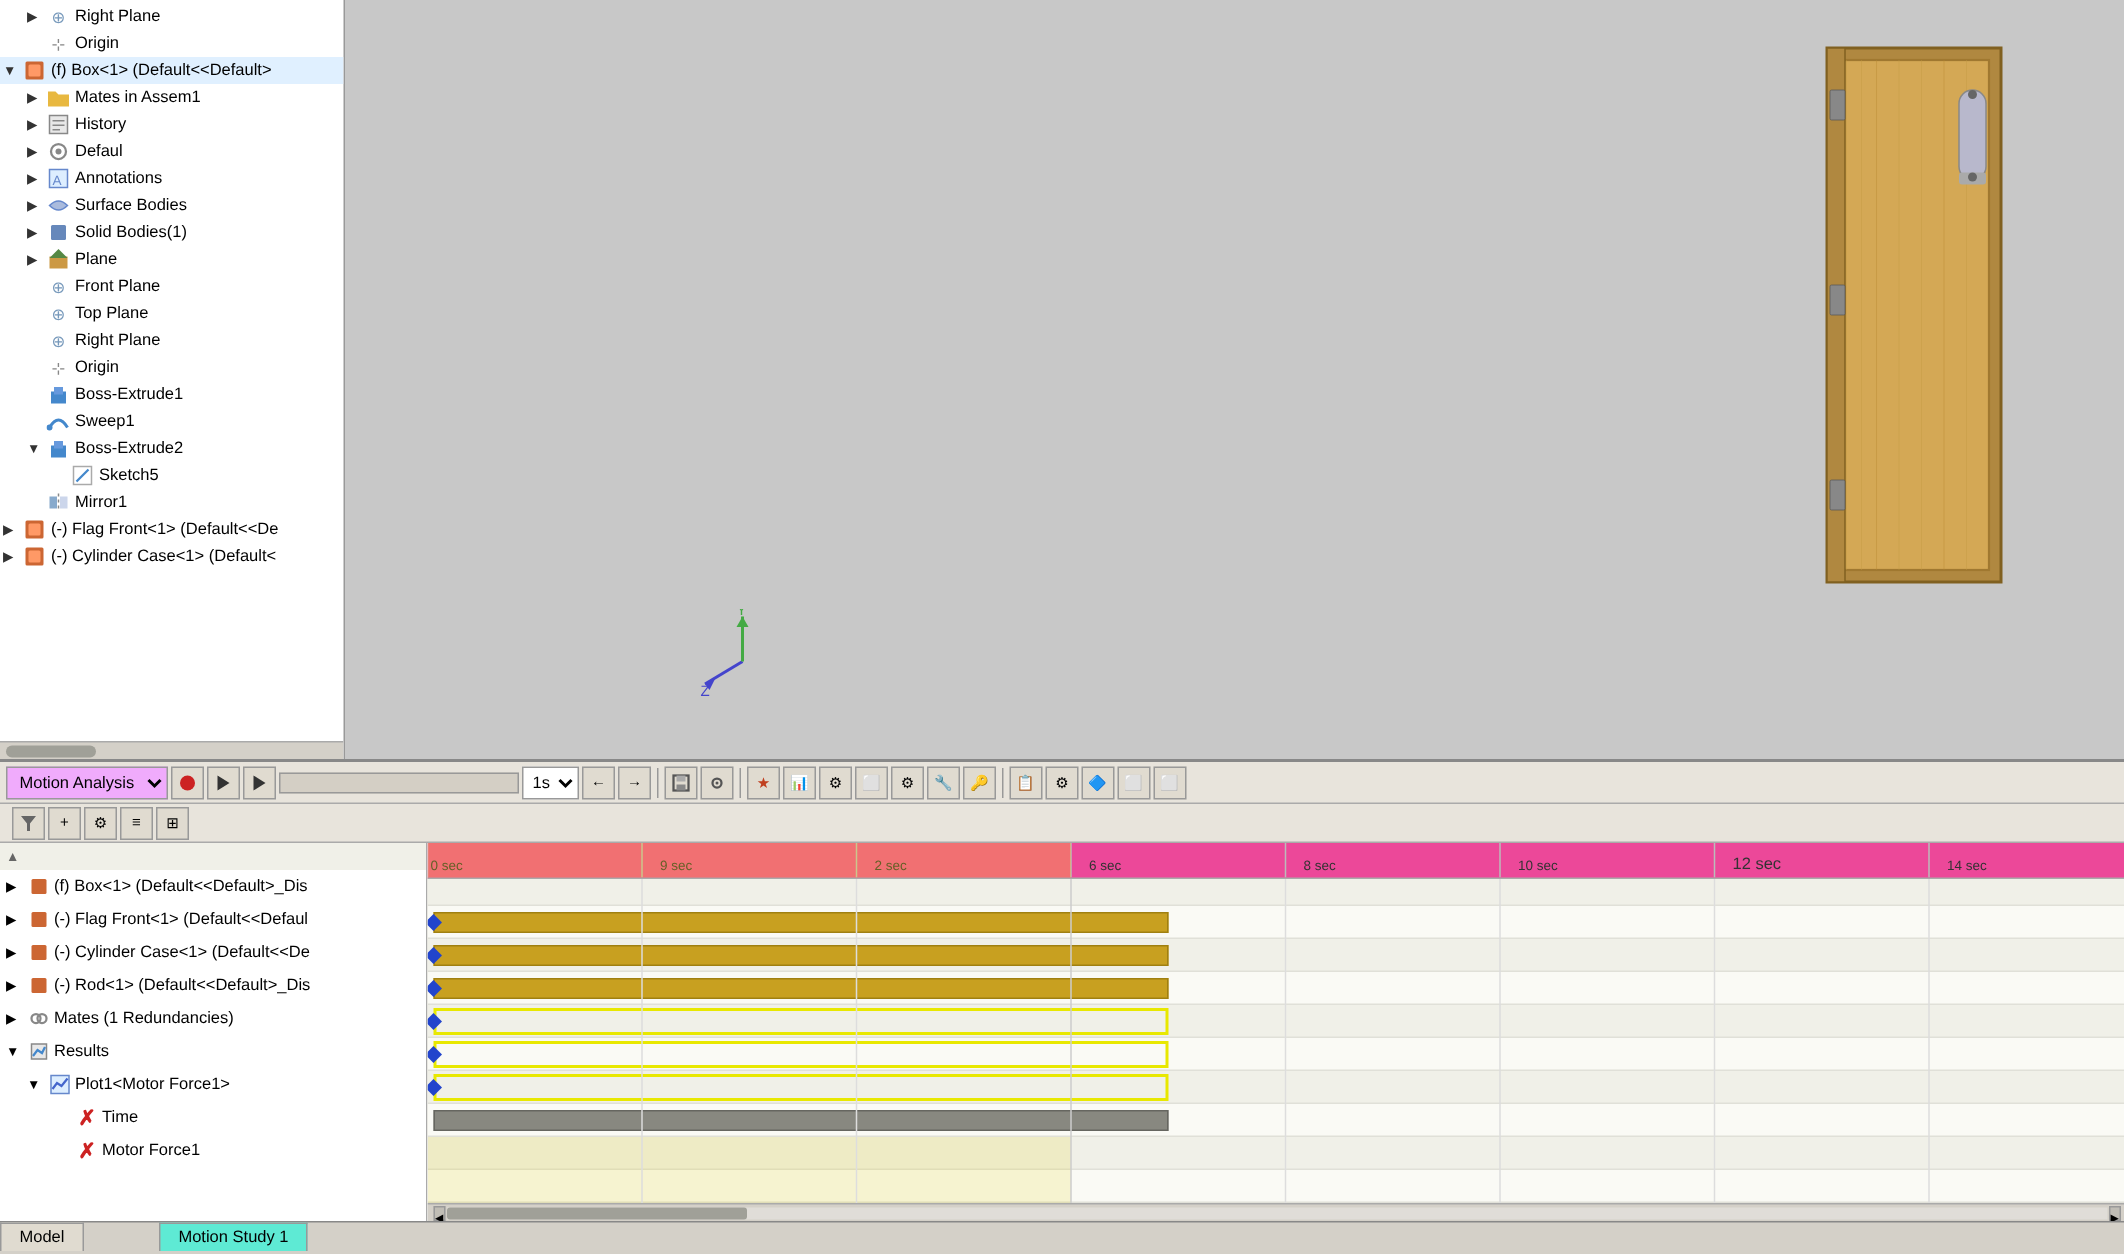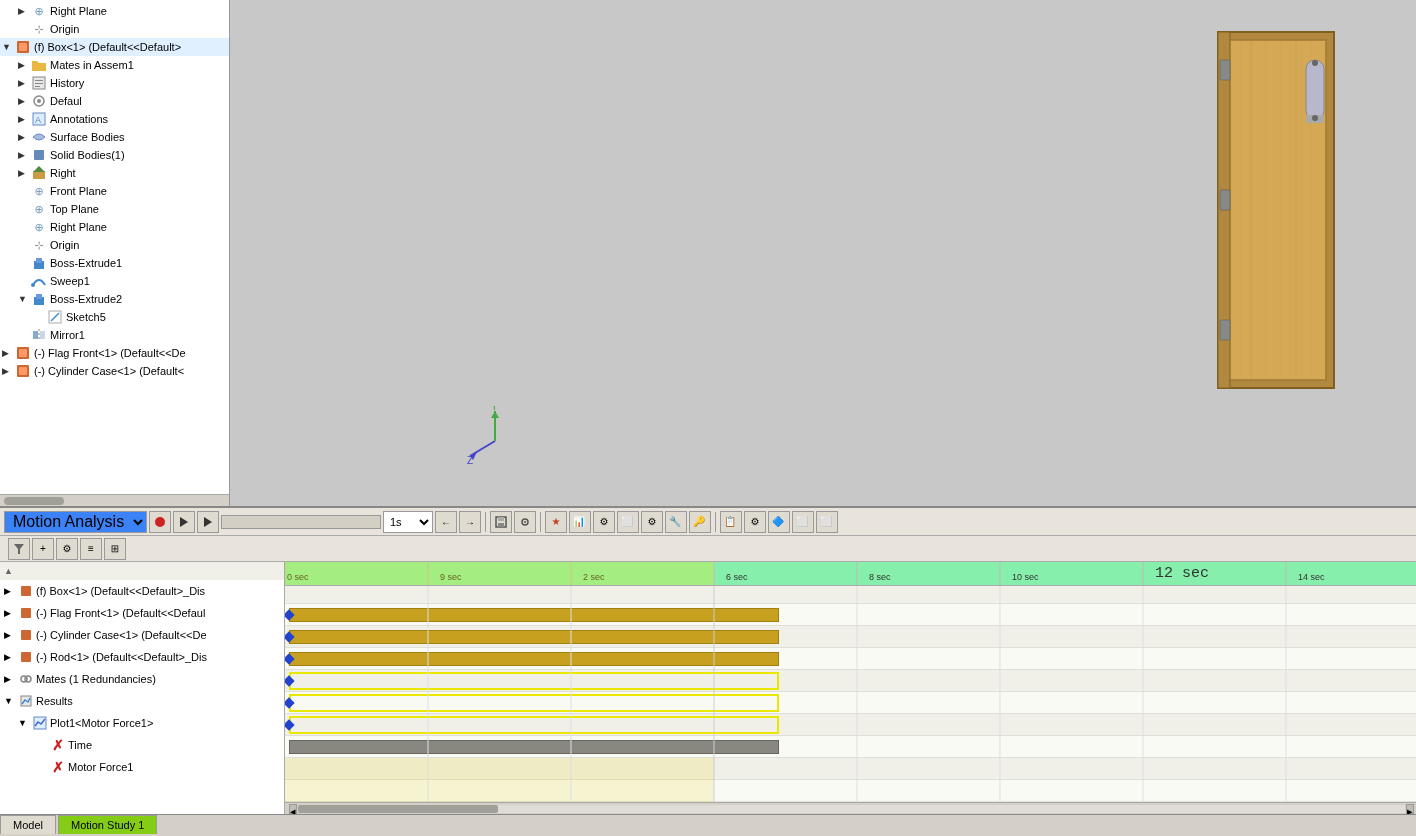--- a/index.html
+++ b/index.html
@@ -21,21 +21,21 @@
     .viewport { flex: 1; background: #c8c8c8; position: relative; overflow: hidden; }
 
     
     .door-illustration { position: absolute; top: 30px; right: 80px; width: 120px; height: 360px; }
 
     
     .bottom-panel { height: 330px; background: #ffffff; border-top: 2px solid #888; display: flex; flex-direction: column; }
 
     
     .motion-toolbar { height: 28px; background: #e8e4dc; border-bottom: 1px solid #aaa; display: flex; align-items: center; padding: 0 4px; gap: 2px; }
-    .motion-select { height: 22px; font-size: 16px; background: #3b82f6; border: 1px solid #999; padding: 0 4px; }
+    .motion-select { height: 22px; font-size: 11px; background: #f0abfc; border: 1px solid #999; padding: 0 4px; }
     .tb-btn { width: 22px; height: 22px; background: #e0dbd0; border: 1px solid #999; display: flex; align-items: center; justify-content: center; cursor: pointer; font-size: 10px; }
     .tb-sep { width: 1px; height: 20px; background: #999; margin: 0 2px; }
     .tb-slider { width: 160px; height: 14px; background: #d4cfc5; border: 1px solid #999; position: relative; }
     .tb-slider-fill { width: 0%; height: 100%; background: #888; }
     .tb-dropdown { height: 22px; font-size: 11px; background: white; border: 1px solid #999; padding: 0 2px; }
 
     
     .motion-content { display: flex; flex: 1; overflow: hidden; }
 
     
@@ -44,21 +44,21 @@
     .motion-tree-item .expand { width: 14px; flex-shrink: 0; font-size: 9px; }
     .motion-tree-item .m-icon { width: 16px; height: 16px; flex-shrink: 0; margin-right: 2px; display: flex; align-items: center; justify-content: center; }
     .motion-tree-item .m-label { font-size: 11px; color: #000; }
     .timeline-row { height: 22px; display: flex; align-items: center; border-bottom: 1px solid #e0e0d8; position: relative; }
     .timeline-row:nth-child(odd) { background: #fafaf5; }
     .timeline-row:nth-child(even) { background: #f0f0e8; }
 
     
     .tab-bar { height: 22px; background: #d4d0c8; border-top: 1px solid #888; display: flex; align-items: flex-start; }
     .tab { padding: 3px 12px; background: #e0dbd0; border: 1px solid #999; border-bottom: none; cursor: pointer; font-size: 11px; margin-right: 2px; }
-    .tab.active { background: #84cc16; font-weight: normal; }
+    .tab.active { background: #5eead4; font-weight: normal; margin-left: 48px; }
 
     
     .axis-indicator { position: absolute; bottom: 120px; left: 240px; width: 50px; height: 50px; }
   </style>
 </head>
 <body>
 
 <div class="main-area">
 
   <div class="left-panel">
@@ -153,21 +153,21 @@
       </div>
       <div class="tree-item">
         <span class="indent"></span>
         <span class="expand-icon">▶</span>
         <span class="item-icon">
           <svg width="16" height="16" viewBox="0 0 16 16">
               <rect x="2" y="6" width="12" height="8" fill="#cc9944"></rect>
               <polygon points="8,1 14,7 2,7" fill="#558844"></polygon>
             </svg>
         </span>
-        <span class="item-label">Right</span>
+        <span class="item-label">Plane</span>
       </div>
       <div class="tree-item">
         <span class="indent"></span>
         <span class="expand-icon"></span>
         <span class="item-icon" style="color:#7799bb;">⊕</span>
         <span class="item-label">Front Plane</span>
       </div>
       <div class="tree-item">
         <span class="indent"></span>
         <span class="expand-icon"></span>
@@ -340,21 +340,21 @@
     <div class="tb-btn" title="Play">
       <svg width="12" height="12" viewBox="0 0 12 12">
           <polygon points="2,1 10,6 2,11" fill="#333"></polygon>
         </svg>
     </div>
 
     <div class="tb-slider">
       <div class="tb-slider-fill"></div>
     </div>
 
-    <select class="tb-dropdown" style="width:50px;">
+    <select class="tb-dropdown" style="width:38px;">
       <option>1s</option>
       <option>2s</option>
       <option>0.5s</option>
     </select>
 
     <div class="tb-btn">←</div>
     <div class="tb-btn">→</div>
 
     <div class="tb-sep"></div>
 
@@ -491,29 +491,29 @@
       <div class="motion-tree-item" style="padding-left:36px;">
         <span class="expand"></span>
         <span class="m-icon" style="color:#cc2222; font-size:14px; font-weight:bold;">✗</span>
         <span class="m-label">Motor Force1</span>
       </div>
 
     </div>
 
     <div style="flex:1; overflow:hidden; display:flex; flex-direction:column; background:#f5f5f0;">
 
-      <div style="height:24px; background:#86efac; border-bottom:1px solid #aaa; position:relative; overflow:hidden;">
+      <div style="height:24px; background:#ec4899; border-bottom:1px solid #aaa; position:relative; overflow:hidden;">
 
         <span style="position:absolute; left:2px; bottom:3px; font-size:9px; color:#333;">0 sec</span>
         <span style="position:absolute; left:155px; bottom:3px; font-size:9px; color:#333;">9 sec</span>
         <span style="position:absolute; left:298px; bottom:3px; font-size:9px; color:#333;">2 sec</span>
         <span style="position:absolute; left:441px; bottom:3px; font-size:9px; color:#333;">6 sec</span>
         <span style="position:absolute; left:584px; bottom:3px; font-size:9px; color:#333;">8 sec</span>
         <span style="position:absolute; left:727px; bottom:3px; font-size:9px; color:#333;margin-top:28px;">10 sec</span>
-        <span style="position:absolute; left:870px; bottom:3px; font-size:15px; color:#333;font-family:Liberation Mono, monospace;">12 sec</span>
+        <span style="position:absolute; left:870px; bottom:3px; font-size:11px; color:#333;">12 sec</span>
         <span style="position:absolute; left:1013px; bottom:3px; font-size:9px; color:#333;">14 sec</span>
 
         <svg style="position:absolute;top:0;left:0;width:100%;height:100%;" preserveAspectRatio="none">
           <line x1="0" y1="0" x2="0" y2="24" stroke="#bbb" stroke-width="1"></line>
           <line x1="143" y1="0" x2="143" y2="24" stroke="#bbb" stroke-width="1"></line>
           <line x1="286" y1="0" x2="286" y2="24" stroke="#bbb" stroke-width="1"></line>
           <line x1="429" y1="0" x2="429" y2="24" stroke="#bbb" stroke-width="1"></line>
           <line x1="572" y1="0" x2="572" y2="24" stroke="#bbb" stroke-width="1"></line>
           <line x1="715" y1="0" x2="715" y2="24" stroke="#bbb" stroke-width="1"></line>
           <line x1="858" y1="0" x2="858" y2="24" stroke="#bbb" stroke-width="1"></line>

